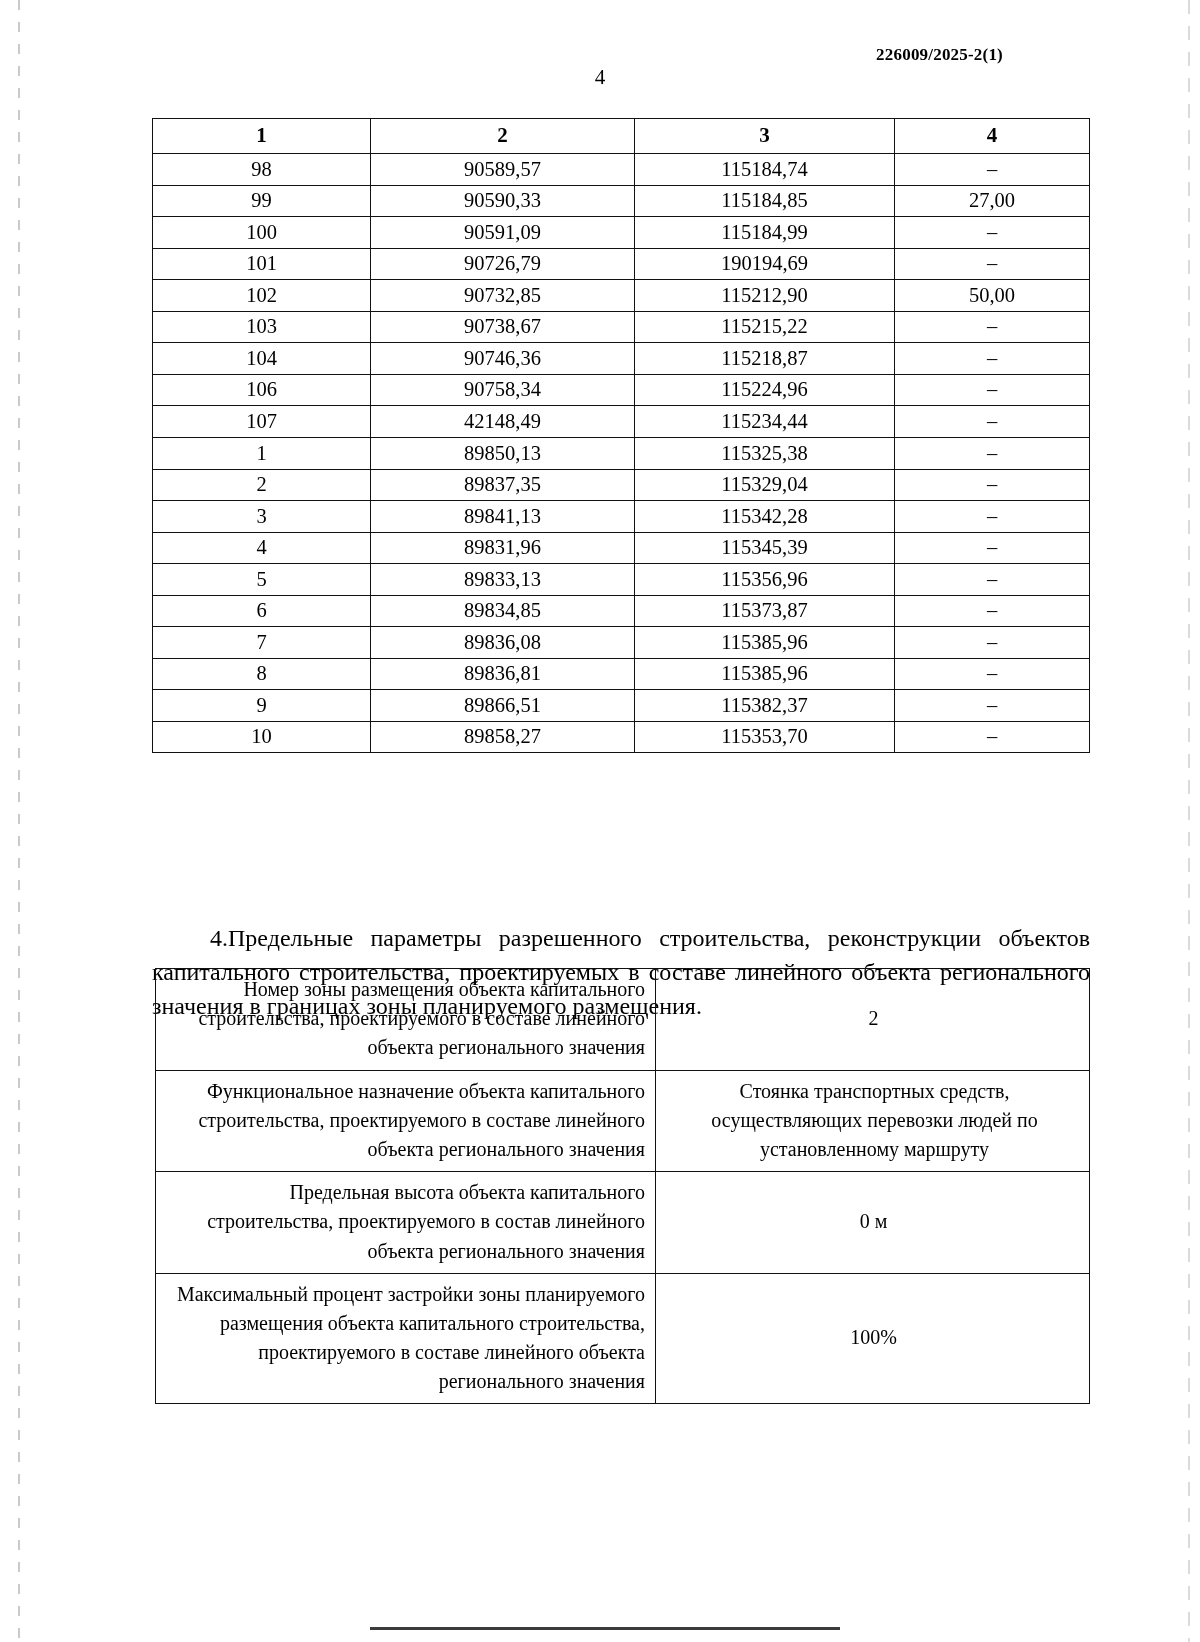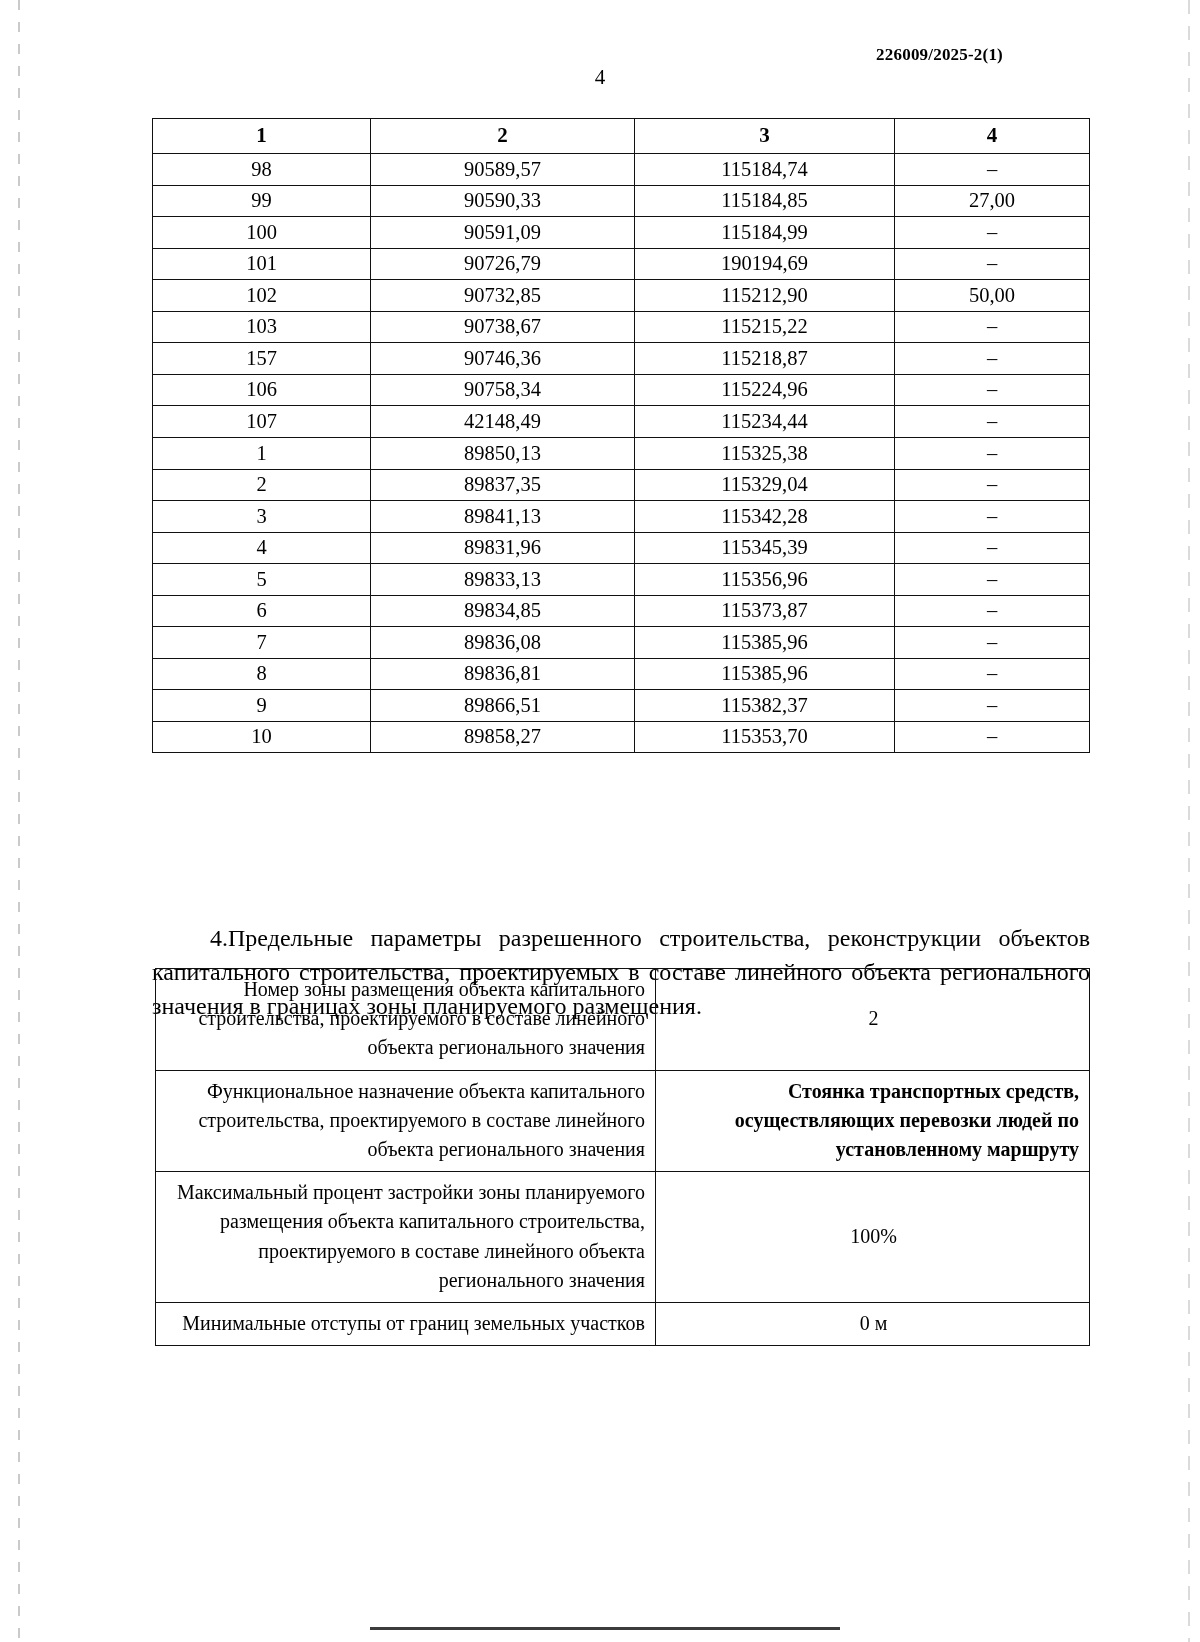--- a/index.html
+++ b/index.html
@@ -150,24 +150,23 @@
     padding: 6px 10px 7px 12px;
   }
   table.params td.label {
     text-align: right;
   }
   table.params td.value {
     text-align: center;
     vertical-align: middle;
   }
   table.params td.value.left {
-    text-align: right;
+    text-align: center;
     vertical-align: top;
     padding-left: 14px;
-    font-weight: bold;
   }
 </style>
 </head>
 <body>
 
 <div class="page">
 
   <div class="scan-edge-left"></div>
   <div class="scan-edge-right"></div>
   <div class="scan-bottom"></div>
@@ -223,21 +222,21 @@
             <td>115212,90</td>
             <td>50,00</td>
           </tr>
           <tr>
             <td>103</td>
             <td>90738,67</td>
             <td>115215,22</td>
             <td class="dash">–</td>
           </tr>
           <tr>
-            <td>157</td>
+            <td>104</td>
             <td>90746,36</td>
             <td>115218,87</td>
             <td class="dash">–</td>
           </tr>
           <tr>
             <td>106</td>
             <td>90758,34</td>
             <td>115224,96</td>
             <td class="dash">–</td>
           </tr>
@@ -322,24 +321,24 @@
       <tbody id="params-body">
           <tr>
             <td class="label">Номер зоны размещения объекта капитального строительства, проектируемого в составе линейного объекта регионального значения</td>
             <td class="value">2</td>
           </tr>
           <tr>
             <td class="label">Функциональное назначение объекта капитального строительства, проектируемого в составе линейного объекта регионального значения</td>
             <td class="value left">Стоянка транспортных средств, осуществляющих перевозки людей по установленному маршруту</td>
           </tr>
           <tr>
+            <td class="label">Предельная высота объекта капитального строительства, проектируемого в состав линейного объекта регионального значения</td>
+            <td class="value">0 м</td>
+          </tr>
+          <tr>
             <td class="label">Максимальный процент застройки зоны планируемого размещения объекта капитального строительства, проектируемого в составе линейного объекта регионального значения</td>
             <td class="value">100%</td>
-          </tr>
-          <tr>
-            <td class="label">Минимальные отступы от границ земельных участков</td>
-            <td class="value">0 м</td>
           </tr>
         </tbody>
     </table>
   </div>
 
 </div>
 
 </body></html>

